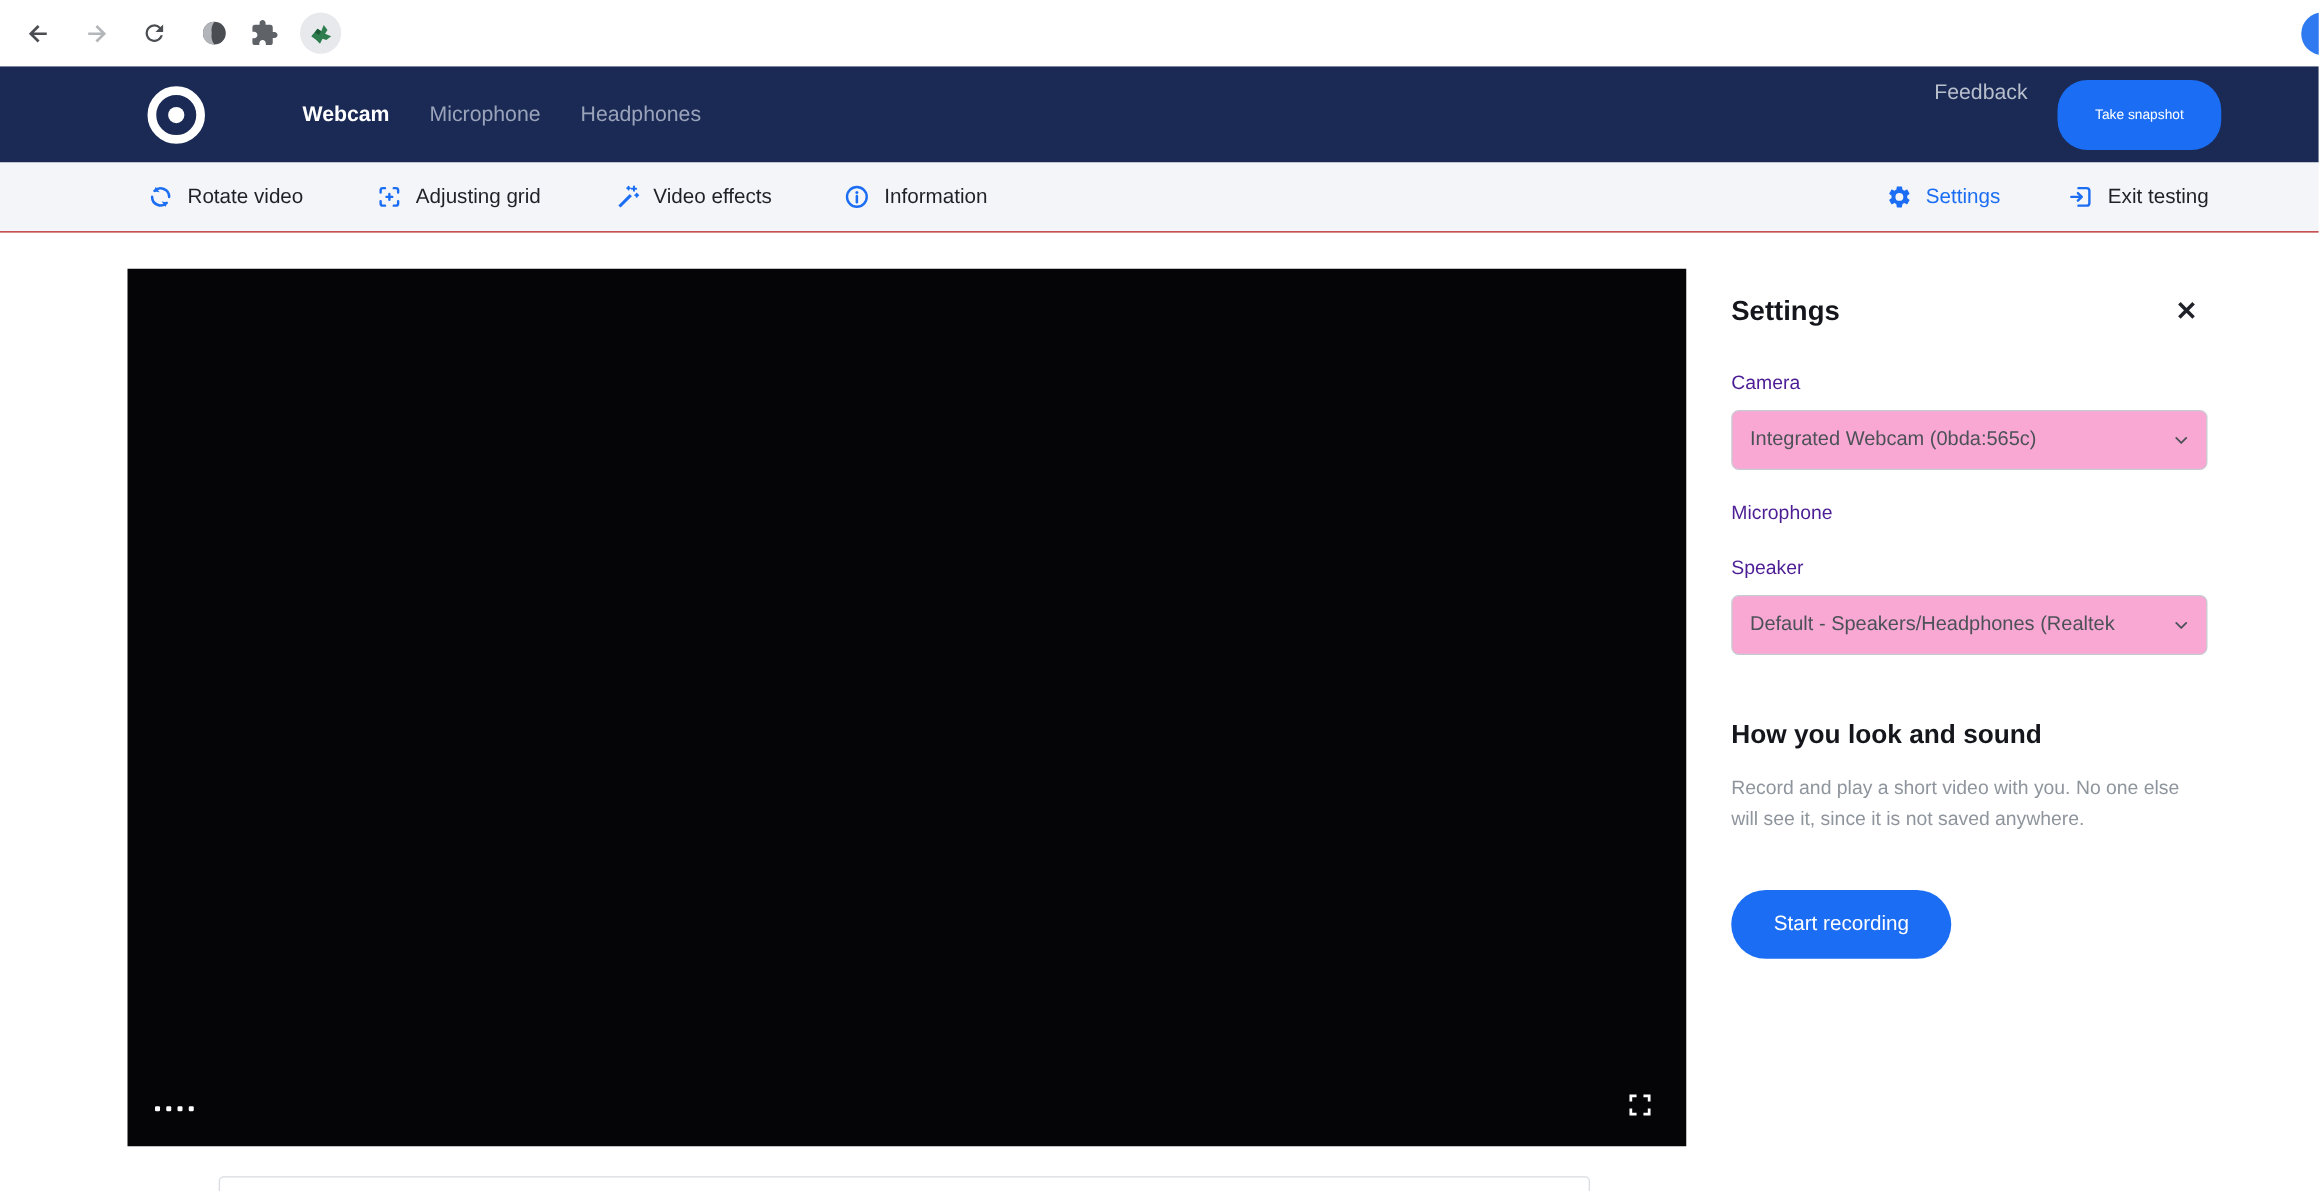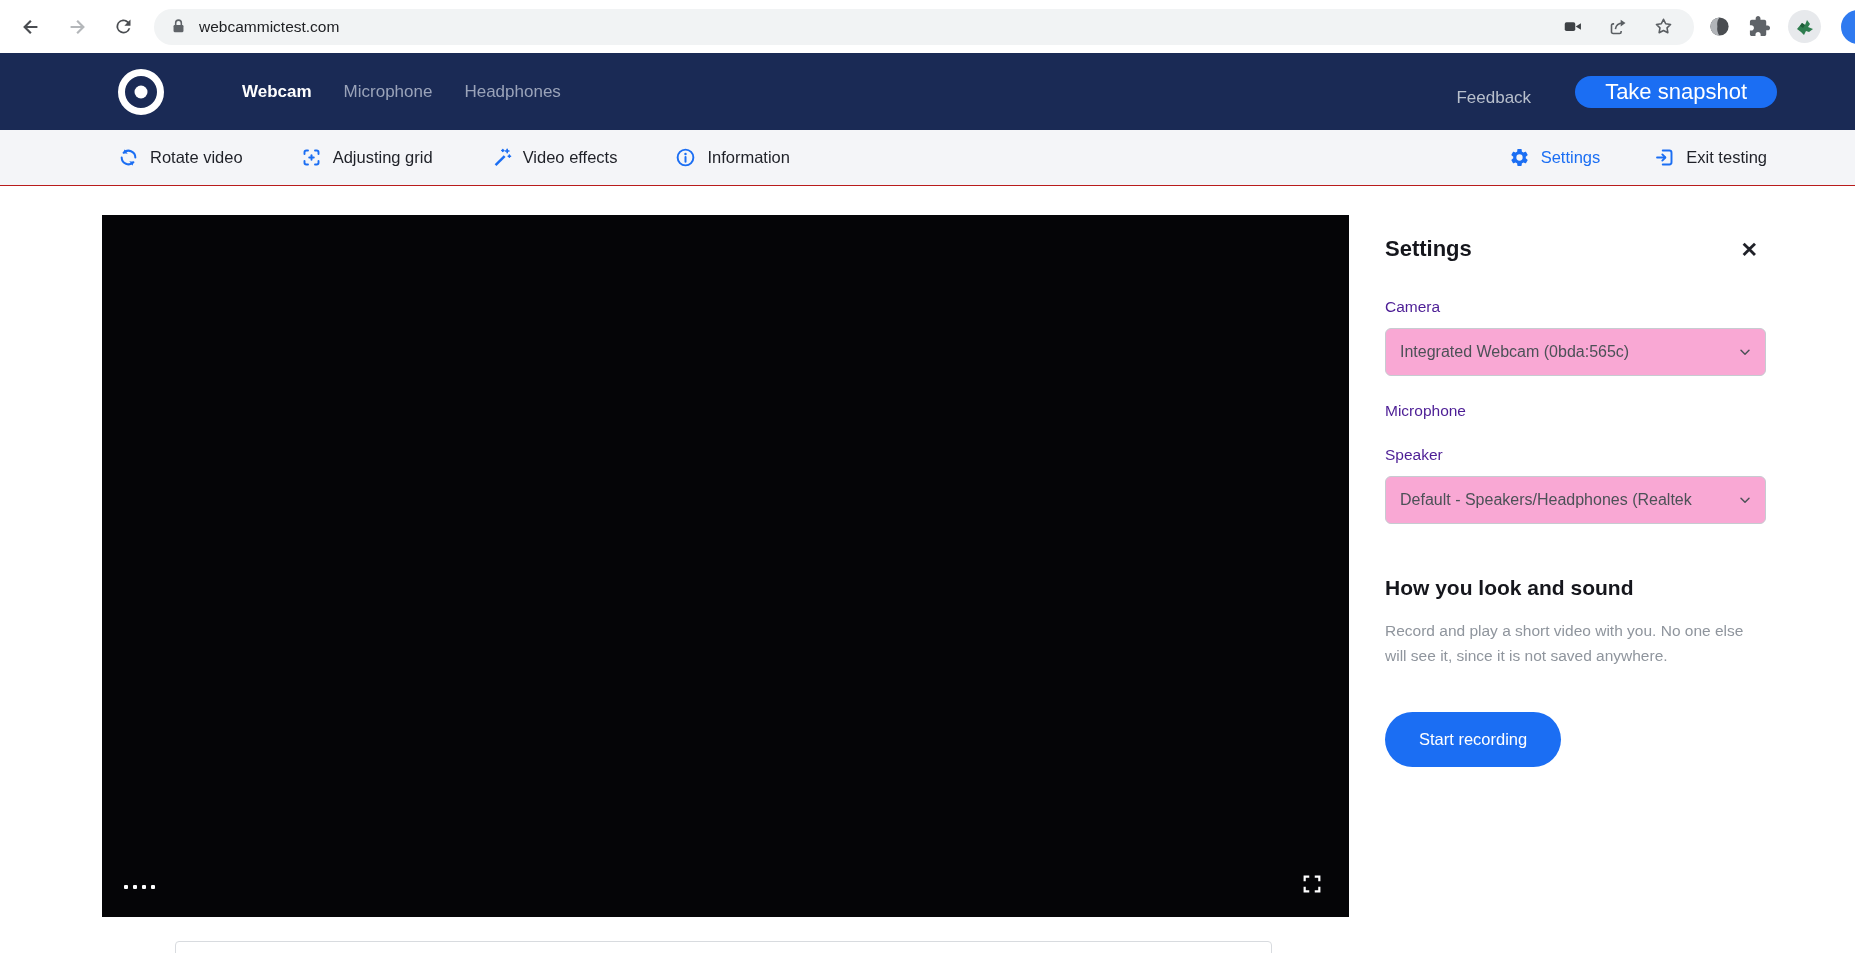--- a/index.html
+++ b/index.html
@@ -18,24 +18,24 @@
   .avatar { width:33px; height:33px; border-radius:50%; background:#e7e9ec; display:flex; align-items:center; justify-content:center; overflow:hidden; }
   .profile-clip { position:absolute; right:-20px; top:10px; width:34px; height:34px; border-radius:50%; background:#2f7af0; }
 
   
   .siteheader { height:77px; background:#1a2a55; display:flex; align-items:center; padding:0 78px 0 118px; }
   .logo { width:46px; height:46px; border:7px solid #fff; border-radius:50%; position:relative; flex:0 0 auto; }
   .logo .dot { position:absolute; left:50%; top:50%; width:13px; height:13px; background:#fff; border-radius:50%; transform:translate(-50%,-50%); }
   .mainnav { display:flex; gap:32px; margin-left:78px; }
   .mainnav .navitem { font-size:17px; color:#9aa3b9; cursor:pointer; }
   .mainnav .navitem.active { color:#ffffff; font-weight:700; }
-  .header-right { margin-left:auto; display:flex; align-items:flex-end; gap:44px; }
+  .header-right { margin-left:auto; display:flex; align-items:flex-start; gap:24px; }
   .feedback { font-size:17px; color:#b8bfcc; cursor:pointer; }
-  .btn-pill { background:#1b6ef3; color:#fff; border:none; border-radius:24px; height:32px;
-              padding:0 30px; font-size:22px; font-family:inherit; cursor:pointer; }
+  .btn-pill { background:#1b6ef3; color:#fff; border:none; border-radius:24px; height:56px;
+              padding:0 30px; font-size:11px; font-family:inherit; cursor:pointer; }
 
   
   .toolbar { height:56px; background:#f4f5f8; border-bottom:1px solid #b91c1c;
              display:flex; align-items:center; padding:0 88px 0 118px; }
   .toolitem { display:flex; align-items:center; gap:11px; margin-right:58px; cursor:pointer; }
   .toolitem .tlabel { font-size:16.5px; color:#1f2128; }
   .toolbar-right { margin-left:auto; display:flex; align-items:center; }
   .toolbar-right .toolitem { margin-right:0; margin-left:54px; }
   .tlabel.blue { color:#1b6ef3; }
 
@@ -78,41 +78,20 @@
     <svg width="22" height="22" viewBox="0 0 24 24">
         <path d="M5 11h11.2l-4.9-4.9L13 4.4 20.6 12 13 19.6l-1.7-1.7 4.9-4.9H5z" fill="#b4b7ba"></path>
       </svg>
   </div>
   <div class="navbtn">
     <svg width="21" height="21" viewBox="0 0 24 24">
         <path d="M17.65 6.35A8 8 0 1 0 19.73 14h-2.08A6 6 0 1 1 12 6c1.66 0 3.14.69 4.22 1.78L13 11h7V4l-2.35 2.35z" fill="#4a4d51"></path>
       </svg>
   </div>
 
-  <div class="urlpill">
-    <svg width="17" height="17" viewBox="0 0 24 24">
-      <path d="M8 10V7a4 4 0 0 1 8 0v3" fill="none" stroke="#5f6368" stroke-width="2.2"></path>
-      <rect x="5" y="10" width="14" height="10" rx="1.6" fill="#5f6368"></rect>
-    </svg>
-    <span class="urltext">webcammictest.com</span>
-    <div class="pillicons">
-      <svg width="21" height="21" viewBox="0 0 24 24">
-        <rect x="2" y="7" width="12" height="10" rx="2" fill="#3e4145"></rect>
-          <path d="M14.5 12l6-3.8v7.6z" fill="#3e4145"></path>
-      </svg>
-      <svg width="21" height="21" viewBox="0 0 24 24">
-        <path d="M7 9H5.8A1.8 1.8 0 0 0 4 10.8v7.4A1.8 1.8 0 0 0 5.8 20h7.4a1.8 1.8 0 0 0 1.8-1.8V17" fill="none" stroke="#5a5e62" stroke-width="1.8"></path>
-        <path d="M8.5 15c.6-4.4 3.6-6.7 8.5-6.9" fill="none" stroke="#5a5e62" stroke-width="1.8"></path>
-        <path d="M14.5 4.2 20 8.1l-5.5 3.9z" fill="#5a5e62"></path>
-      </svg>
-      <svg width="21" height="21" viewBox="0 0 24 24">
-        <path d="M12 3.8l2.5 5.05 5.57.81-4.03 3.93.95 5.55L12 16.52l-4.99 2.62.95-5.55-4.03-3.93 5.57-.81z" fill="none" stroke="#5a5e62" stroke-width="1.8" stroke-linejoin="round"></path>
-      </svg>
-    </div>
-  </div>
 
   <div class="extarea">
     <svg width="23" height="23" viewBox="0 0 24 24">
       <circle cx="12" cy="12" r="9.5" fill="#4a4d51"></circle>
       <path d="M12 2.5a9.5 9.5 0 0 0 0 19 12 12 0 0 1-2.2-9.5A12 12 0 0 1 12 2.5z" fill="#b2b5b9"></path>
     </svg>
     <svg width="23" height="23" viewBox="0 0 24 24">
       <path d="M20.5 11H19V7c0-1.1-.9-2-2-2h-4V3.5C13 2.12 11.88 1 10.5 1S8 2.12 8 3.5V5H4c-1.1 0-1.99.9-1.99 2v3.8H3.5c1.49 0 2.7 1.21 2.7 2.7s-1.21 2.7-2.7 2.7H2V20c0 1.1.9 2 2 2h3.8v-1.5c0-1.49 1.21-2.7 2.7-2.7 1.49 0 2.7 1.21 2.7 2.7V22H17c1.1 0 2-.9 2-2v-4h1.5c1.38 0 2.5-1.12 2.5-2.5S21.88 11 20.5 11z" fill="#5f6368"></path>
     </svg>
     <div class="avatar">

